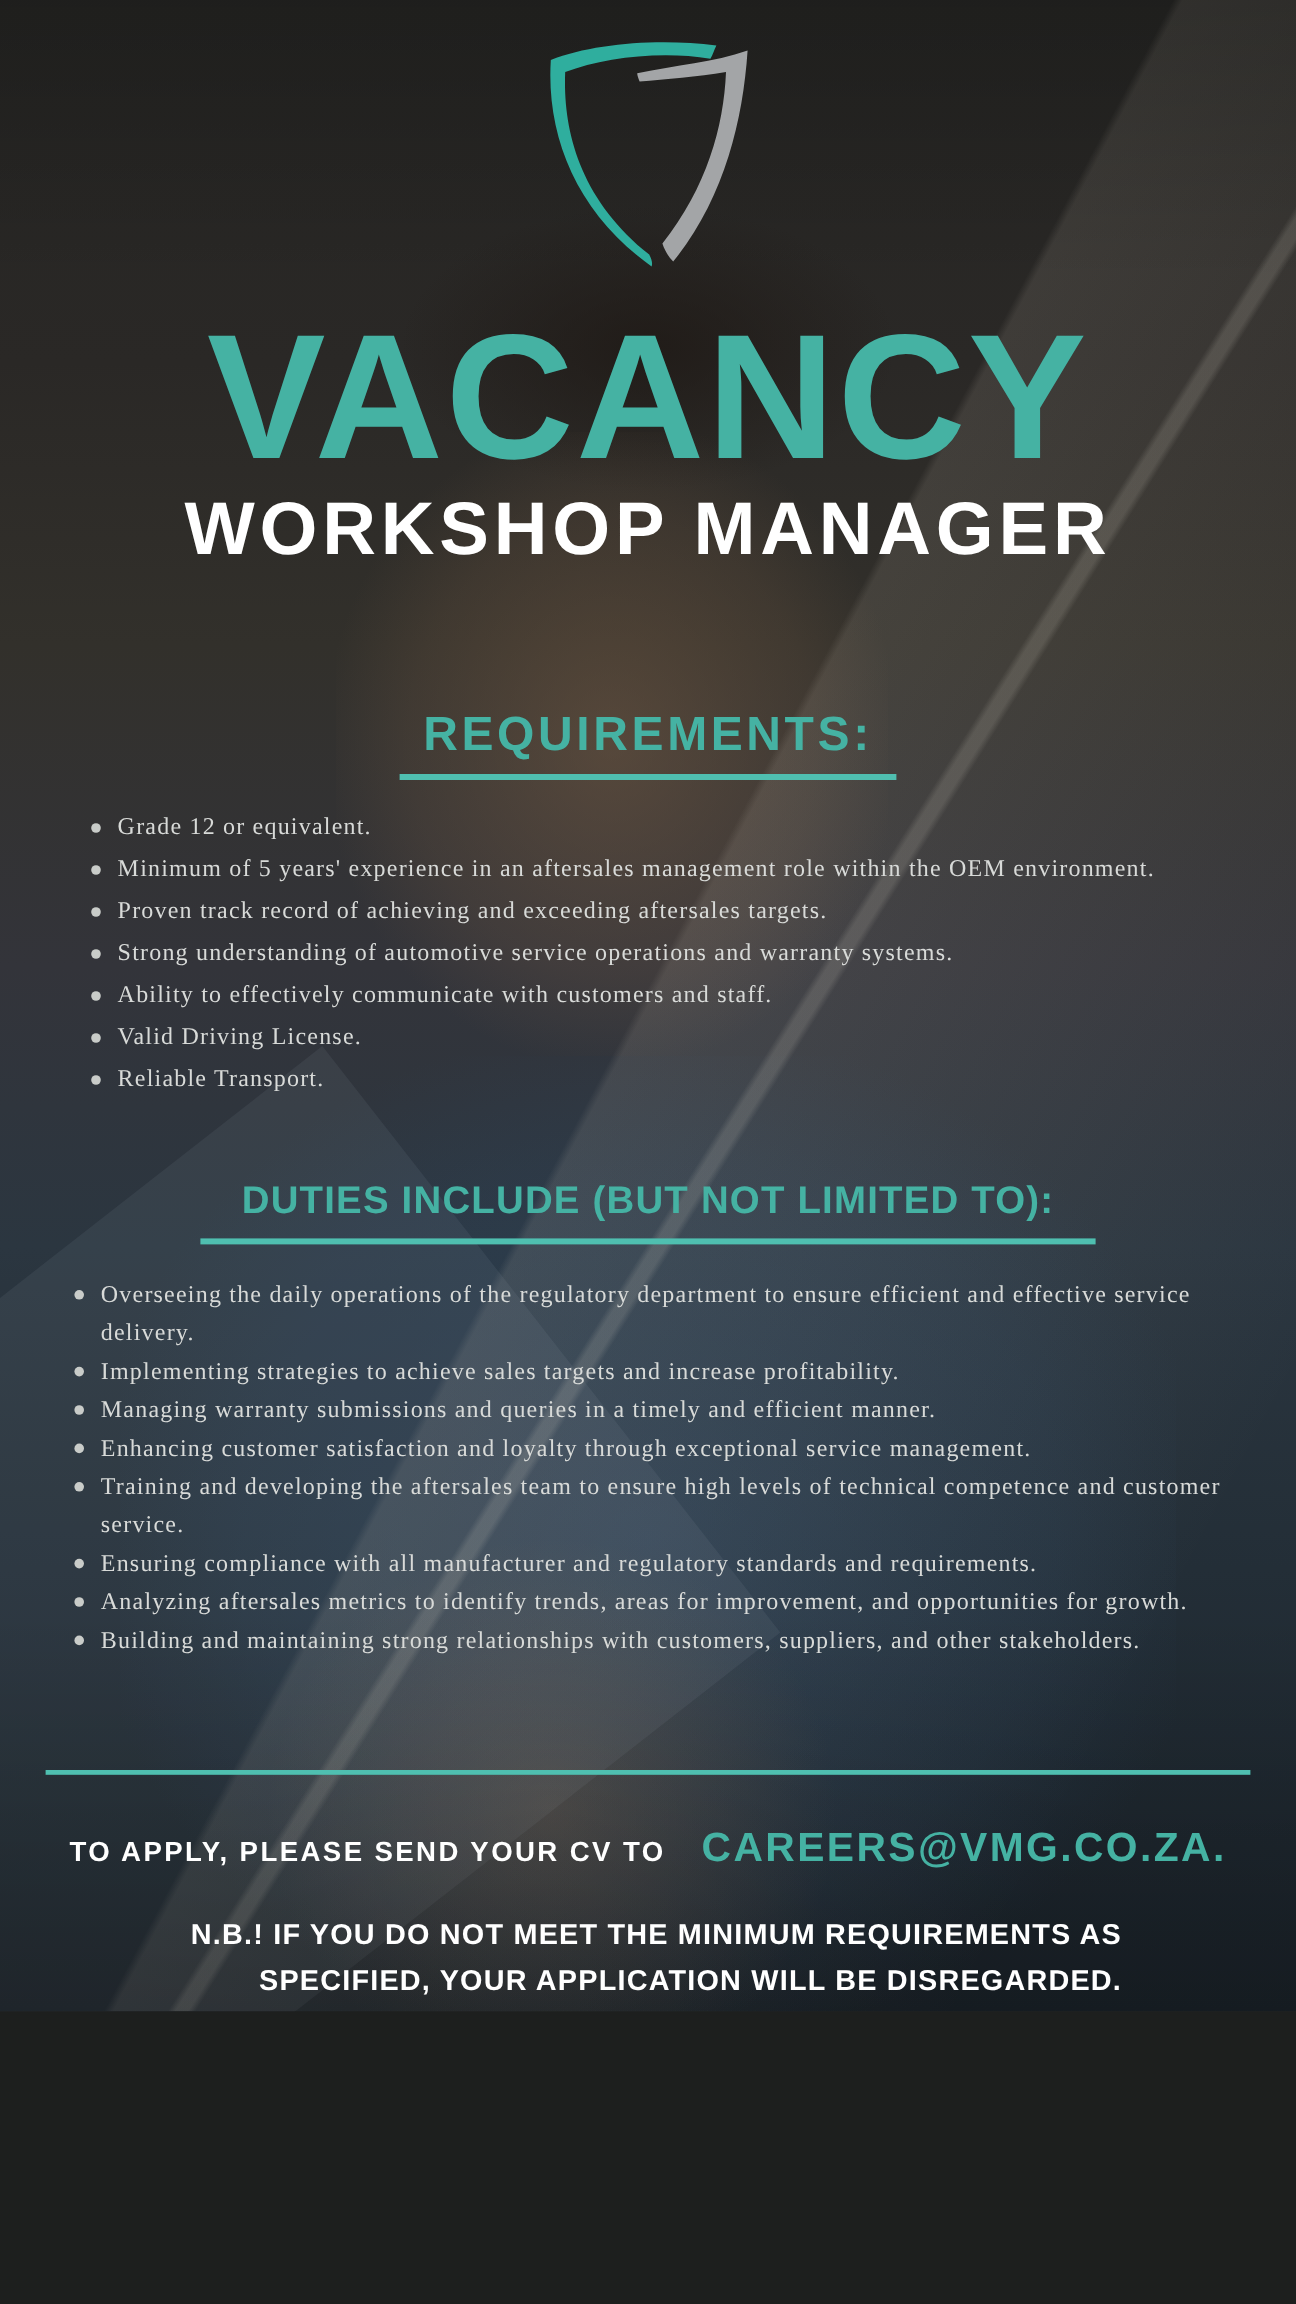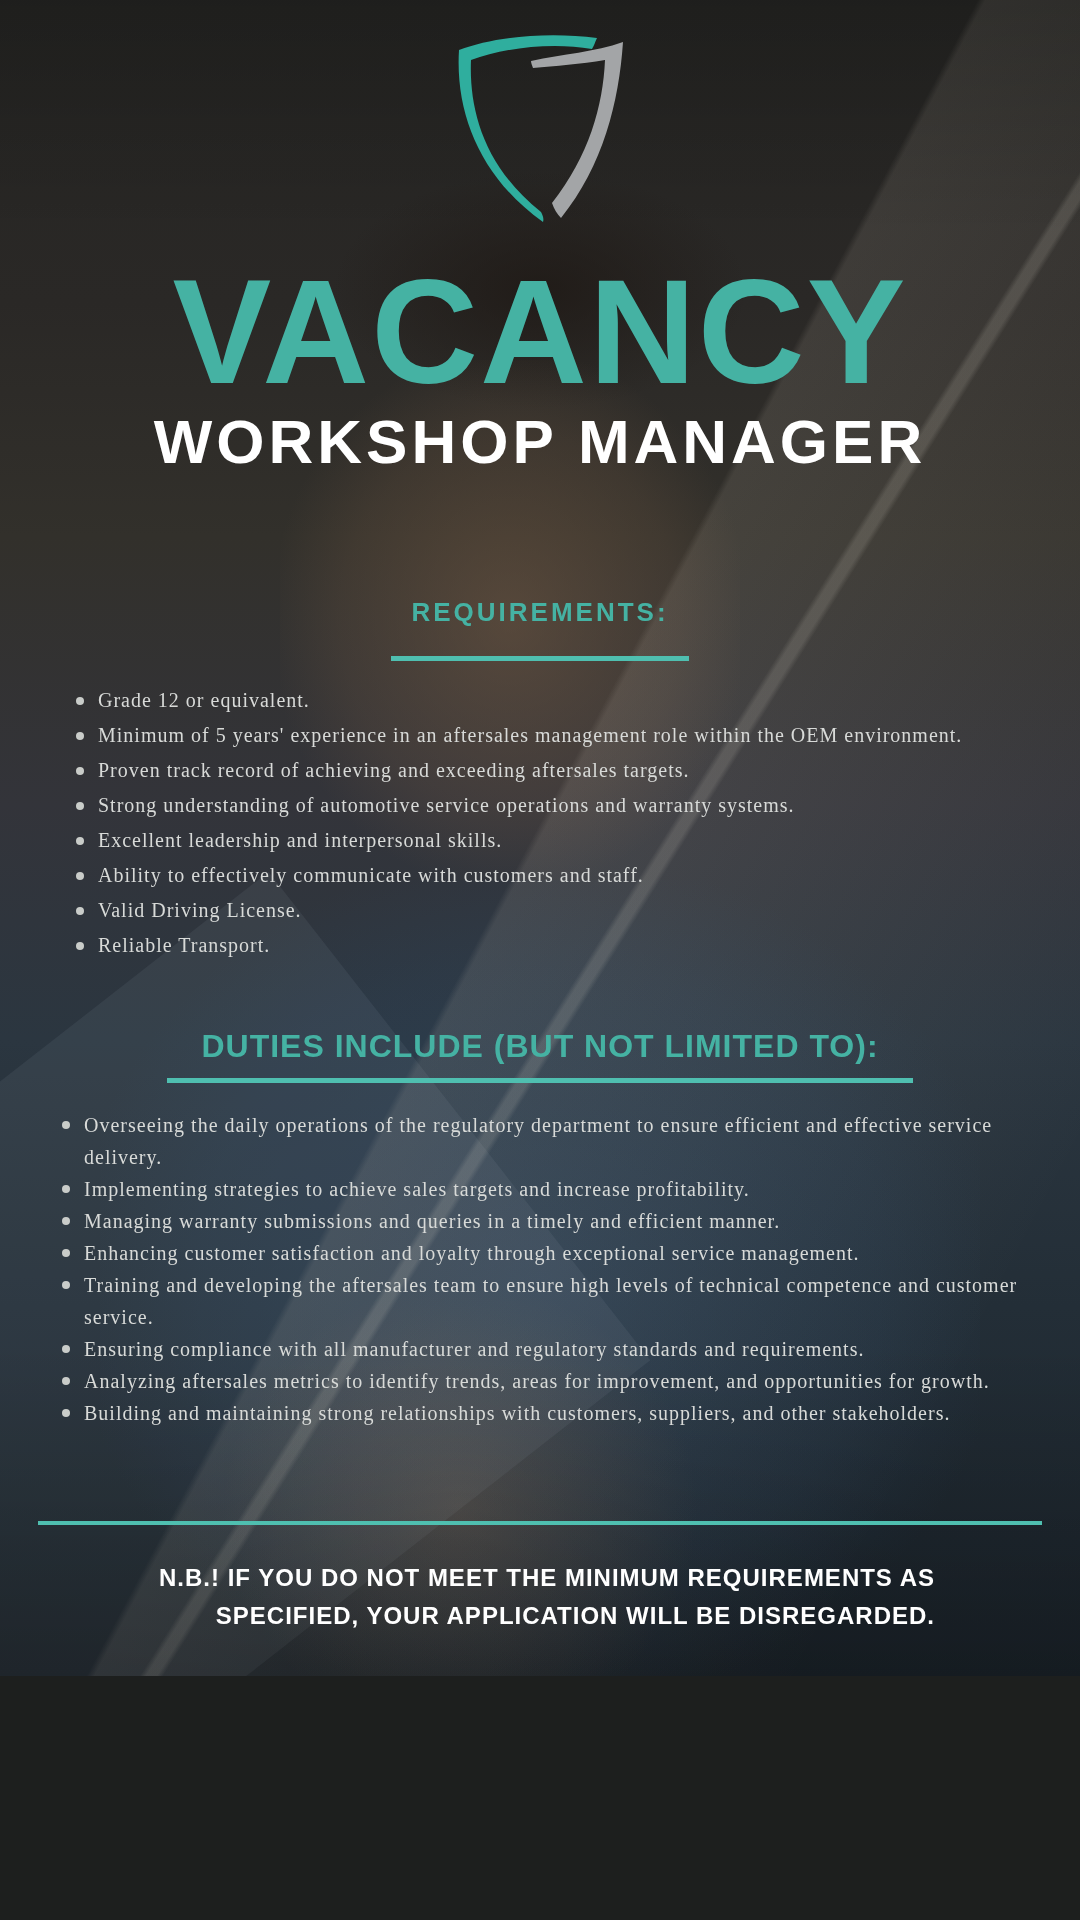--- a/index.html
+++ b/index.html
@@ -50,22 +50,22 @@
   }
   .subtitle{
     margin:0; font-size:62px; line-height:65px; font-weight:bold;
     letter-spacing:4px; color:#ffffff;
   }
 
   .section-heading{ margin:118px 0 0; line-height:40px; }
   .section-heading.duties{ margin-top:63px; }
   .section-heading span{
     display:inline-block; color:var(--accent); font-weight:bold;
-    font-size:26px; letter-spacing:3px;
-    padding:0 20px 24px; border-bottom:5px solid var(--underline);
+    font-size:40px; letter-spacing:3px;
+    padding:0 20px 13px; border-bottom:5px solid var(--underline);
   }
   .section-heading.duties span{ font-size:32px; letter-spacing:1px; padding:0 34px 12px; }
 
   ul.bullets{
     margin:22px 0 0 72px; padding:0; width:900px; list-style:none;
     text-align:left; color:var(--body-text);
     font-size:20px; letter-spacing:1px; line-height:35px;
   }
   ul.bullets li{ position:relative; padding-left:26px;font-family:Liberation Serif, serif; }
   ul.bullets li::before{
@@ -132,21 +132,20 @@
     <h2 class="subtitle">WORKSHOP MANAGER</h2>
 
     <div class="section-heading">
       <span>REQUIREMENTS:</span>
     </div>
     <ul class="bullets">
         <li>Grade 12 or equivalent.</li>
         <li>Minimum of 5 years' experience in an aftersales management role within the OEM environment.</li>
         <li>Proven track record of achieving and exceeding aftersales targets.</li>
         <li>Strong understanding of automotive service operations and warranty systems.</li>
-        <li>Excellent leadership and interpersonal skills.</li>
         <li>Ability to effectively communicate with customers and staff.</li>
         <li>Valid Driving License.</li>
         <li>Reliable Transport.</li>
       </ul>
 
     <div class="section-heading duties">
       <span>DUTIES INCLUDE (BUT NOT LIMITED TO):</span>
     </div>
     <ul class="bullets duties-list">
         <li>Overseeing the daily operations of the regulatory department to ensure efficient and effective service delivery.</li>
@@ -154,18 +153,22 @@
         <li>Managing warranty submissions and queries in a timely and efficient manner.</li>
         <li>Enhancing customer satisfaction and loyalty through exceptional service management.</li>
         <li>Training and developing the aftersales team to ensure high levels of technical competence and customer service.</li>
         <li>Ensuring compliance with all manufacturer and regulatory standards and requirements.</li>
         <li>Analyzing aftersales metrics to identify trends, areas for improvement, and opportunities for growth.</li>
         <li>Building and maintaining strong relationships with customers, suppliers, and other stakeholders.</li>
       </ul>
 
     <div class="rule"></div>
 
+    <div class="apply-row">
+      <span class="apply-label">TO APPLY, PLEASE SEND YOUR CV TO</span>
+      <span class="apply-email">CAREERS@VMG.CO.ZA.</span>
+    </div>
 
     <div class="notice">N.B.! IF YOU DO NOT MEET THE MINIMUM REQUIREMENTS AS SPECIFIED, YOUR APPLICATION WILL BE DISREGARDED.</div>
 
 
   </div>
 </div>
 
 </body></html>

